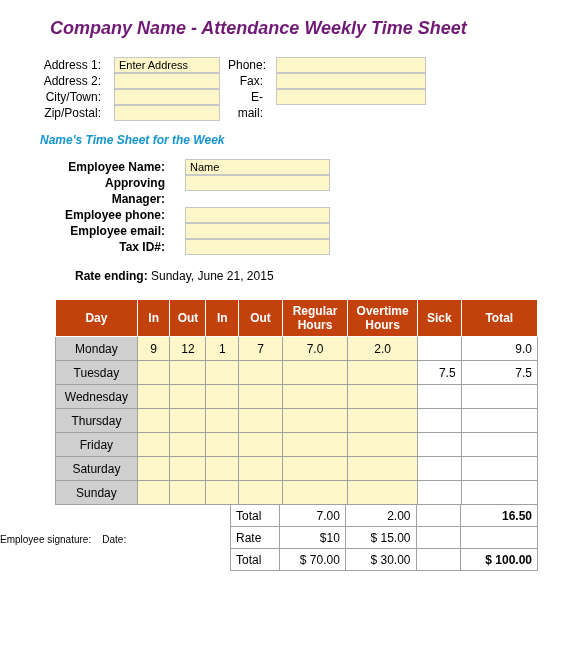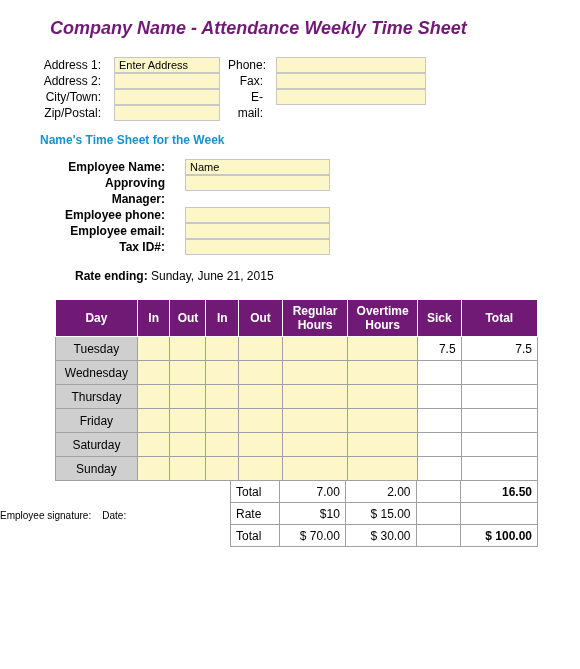--- a/index.html
+++ b/index.html
@@ -25,34 +25,35 @@
   .input { background: #fdf6c9; border: 1px solid #c7c7c7; height: 16px; line-height: 14px; font-size: 11px; padding: 0 4px; margin-bottom: -1px; color:#000; }
   .addr-group { margin-left: 40px; margin-bottom: 12px; }
   .addr-left { display:flex; flex-direction:column; }
   .addr-right { display:flex; flex-direction:column; margin-left:8px; }
   .addr-row { display:flex; }
   .w106 { width:106px; }
   .w150 { width:150px; }
   .w48 { width:48px; }
   .subtitle {
     color:#1595cf;
+    font-style: italic;
     font-weight: bold;
     font-size: 12px;
     margin: 8px 0 12px 40px;
   }
   .emp-block { margin-left: 55px; margin-bottom: 14px; }
   .emp-row { display:flex; }
   .emp-label { width:130px; text-align:right; font-weight:bold; line-height:16px; padding-right:20px; font-size:12px; }
   .emp-input { width:145px; }
   .week-ending { margin-left: 75px; font-size:12px; margin-bottom:16px; }
   .week-ending .lbl { font-weight:bold; }
   .tbl-wrap { margin-left: 55px; }
   table.timesheet { border-collapse: collapse; width: 483px; }
   table.timesheet th {
-    background:#701a75; color:#fff; font-weight:bold;
+    background:#c2410c; color:#fff; font-weight:bold;
     border:1px solid #fff; padding:4px 4px; font-size:12px;
     text-align:center; vertical-align: middle; height:36px;
   }
   table.timesheet td {
     border:1px solid #a0a0a0; height:24px; padding:2px 5px;
     text-align:right; font-size:12px; background:#fff;
   }
   table.timesheet td.day {
     background:#cfcfcf; text-align:center;
   }
@@ -165,20 +166,31 @@
       <th class="col-in2">In</th>
       <th class="col-out2">Out</th>
       <th class="col-reg">Regular Hours</th>
       <th class="col-ot">Overtime Hours</th>
       <th class="col-sick">Sick</th>
       <th class="col-tot">Total</th>
     </tr>
   </thead>
   <tbody id="ts-body">
         <tr>
+          <td class="day">Monday</td>
+          <td class="yellow">9</td>
+          <td class="yellow">12</td>
+          <td class="yellow">1</td>
+          <td class="yellow">7</td>
+          <td class="yellow">7.0</td>
+          <td class="yellow">2.0</td>
+          <td class="sick"></td>
+          <td>9.0</td>
+        </tr>
+        <tr>
           <td class="day">Tuesday</td>
           <td class="yellow"></td>
           <td class="yellow"></td>
           <td class="yellow"></td>
           <td class="yellow"></td>
           <td class="yellow"></td>
           <td class="yellow"></td>
           <td class="sick">7.5</td>
           <td>7.5</td>
         </tr>

